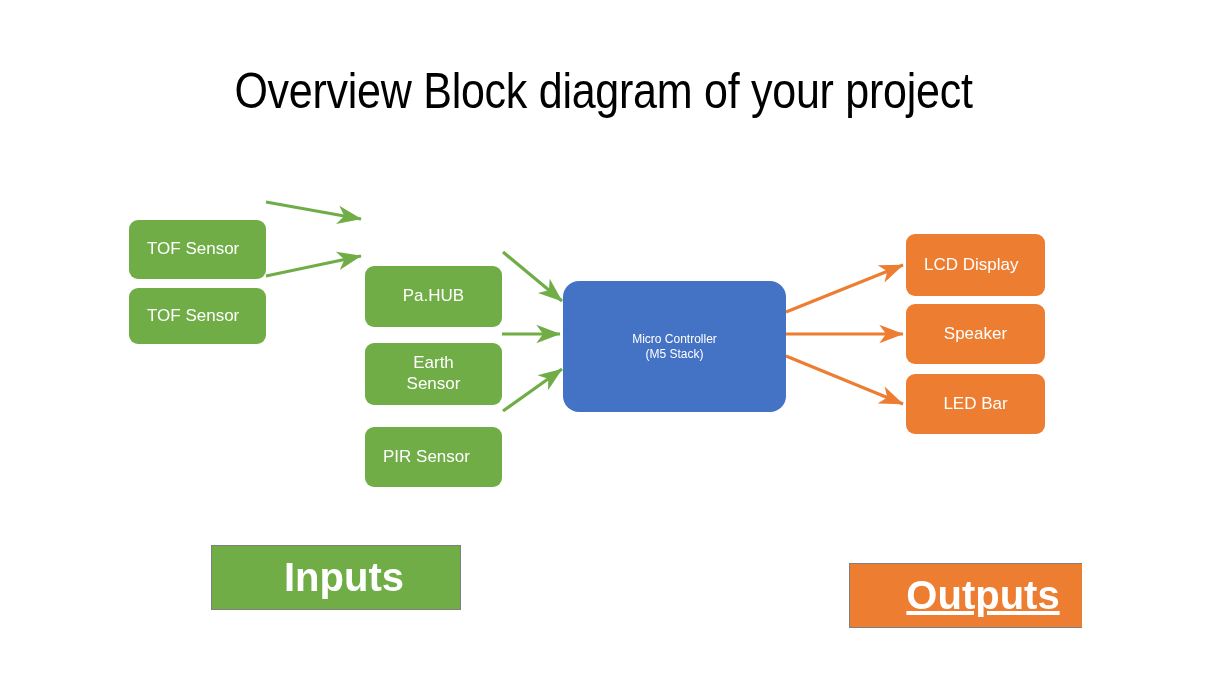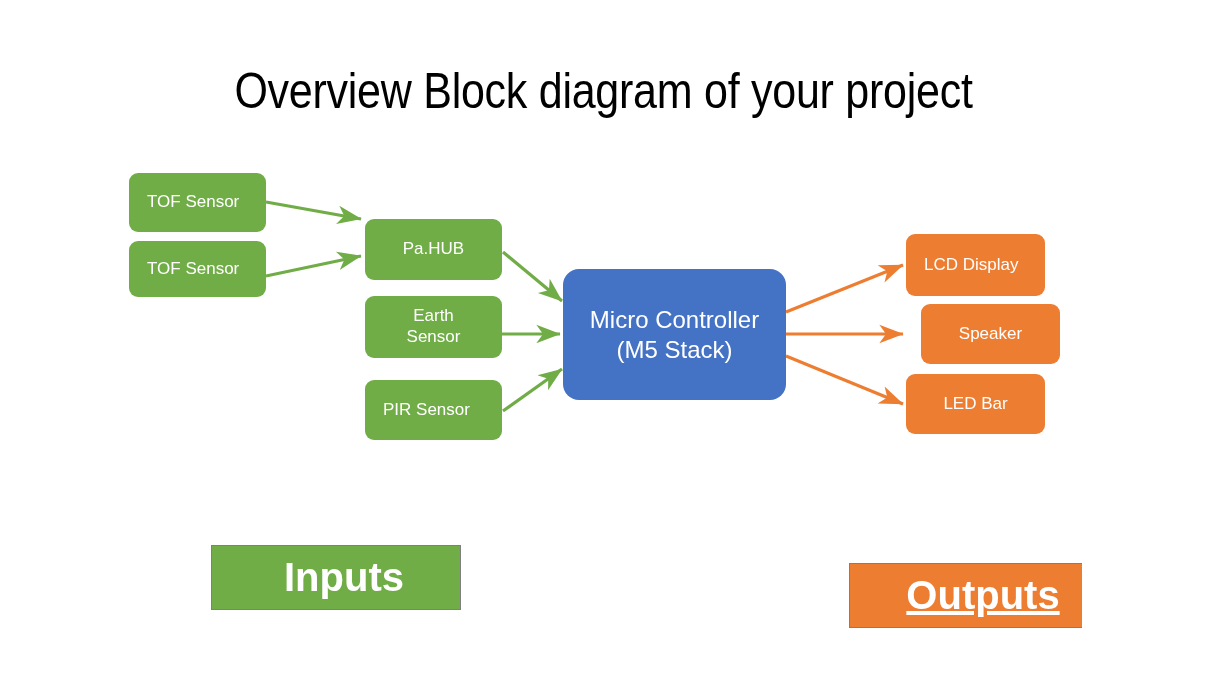--- a/index.html
+++ b/index.html
@@ -43,22 +43,22 @@
     box-sizing: border-box;
     border-radius: 9px;
     color: #ffffff;
     font-family: "Liberation Sans", sans-serif;
     font-size: 17px;
     line-height: 1.22;
     display: flex;
     align-items: center;
     z-index: 3;
   }
-  .node.green  { background: #70AD47; }
-  .node.blue   { background: #4472C4; border-radius: 16px; font-size: 24px; }
+  .node.green  { background: #70AD47; margin-top: 47px; }
+  .node.blue   { background: #4472C4; border-radius: 16px; font-size: 12px; margin-top: 12px; }
   .node.orange { background: #ED7D31; }
   .node .txt { width: 100%; display: block; }
   .align-left   { text-align: left;   padding-left: 18px; }
   .align-center { text-align: center; }
   .legend {
     position: absolute;
     box-sizing: border-box;
     border: 1px solid #7f7f7f;
     display: flex;
     align-items: center;
@@ -132,21 +132,21 @@
     <span class="txt align-center">
       <span>Micro Controller</span><br>
       <span>(M5 Stack)</span>
     </span>
   </div>
 
   <div class="node orange" style="left:906px; top:234px; width:139px; height:62px;">
     <span class="txt align-left">LCD Display</span>
   </div>
 
-  <div class="node orange" style="left:906px; top:304px; width:139px; height:60px;margin-left:15px;">
+  <div class="node orange" style="left:906px; top:304px; width:139px; height:60px;">
     <span class="txt align-center">Speaker</span>
   </div>
 
   <div class="node orange" style="left:906px; top:374px; width:139px; height:60px;">
     <span class="txt align-center">LED Bar</span>
   </div>
 
   <div class="legend green" style="left:211px; top:545px; width:250px; height:65px;">
     <span>Inputs</span>
   </div>

